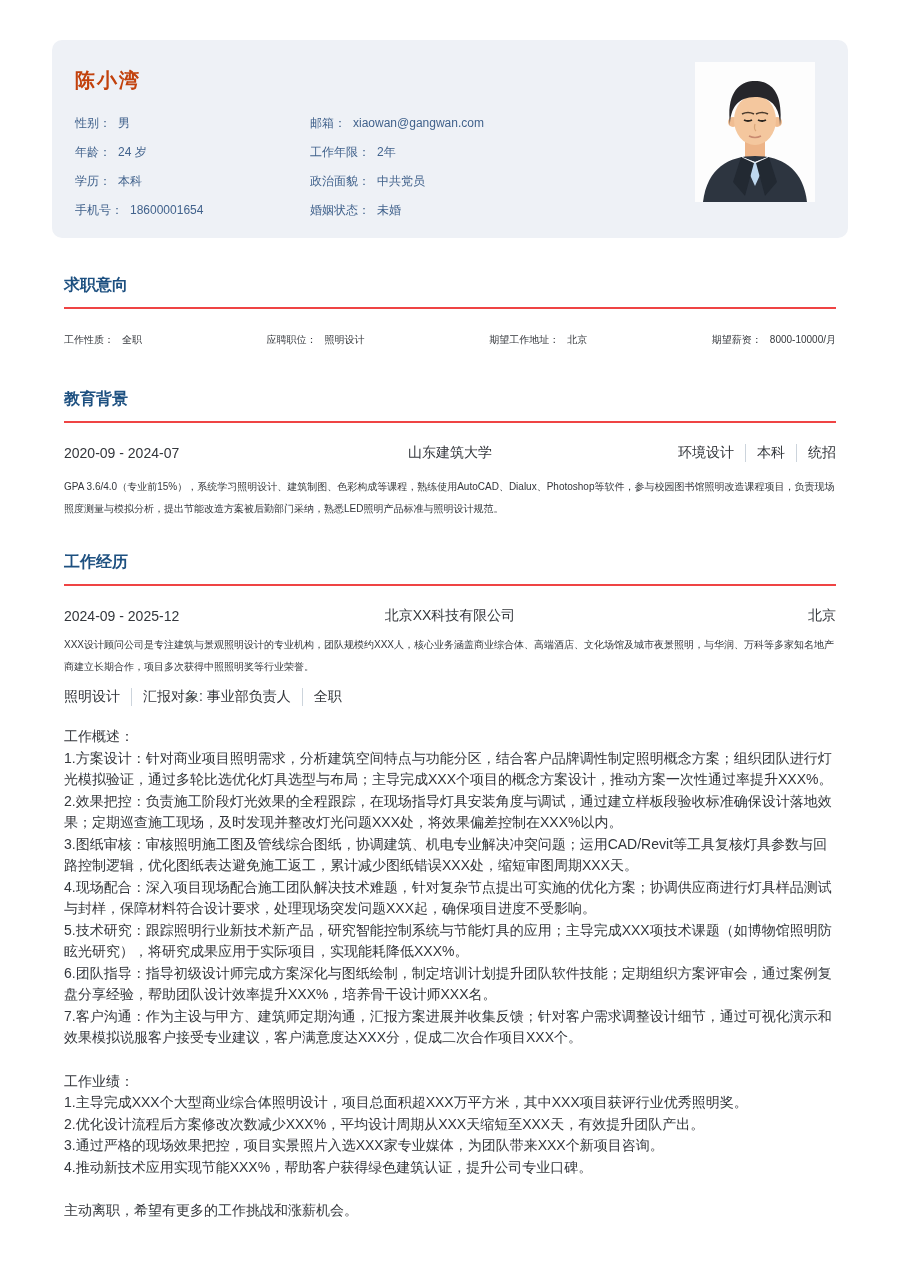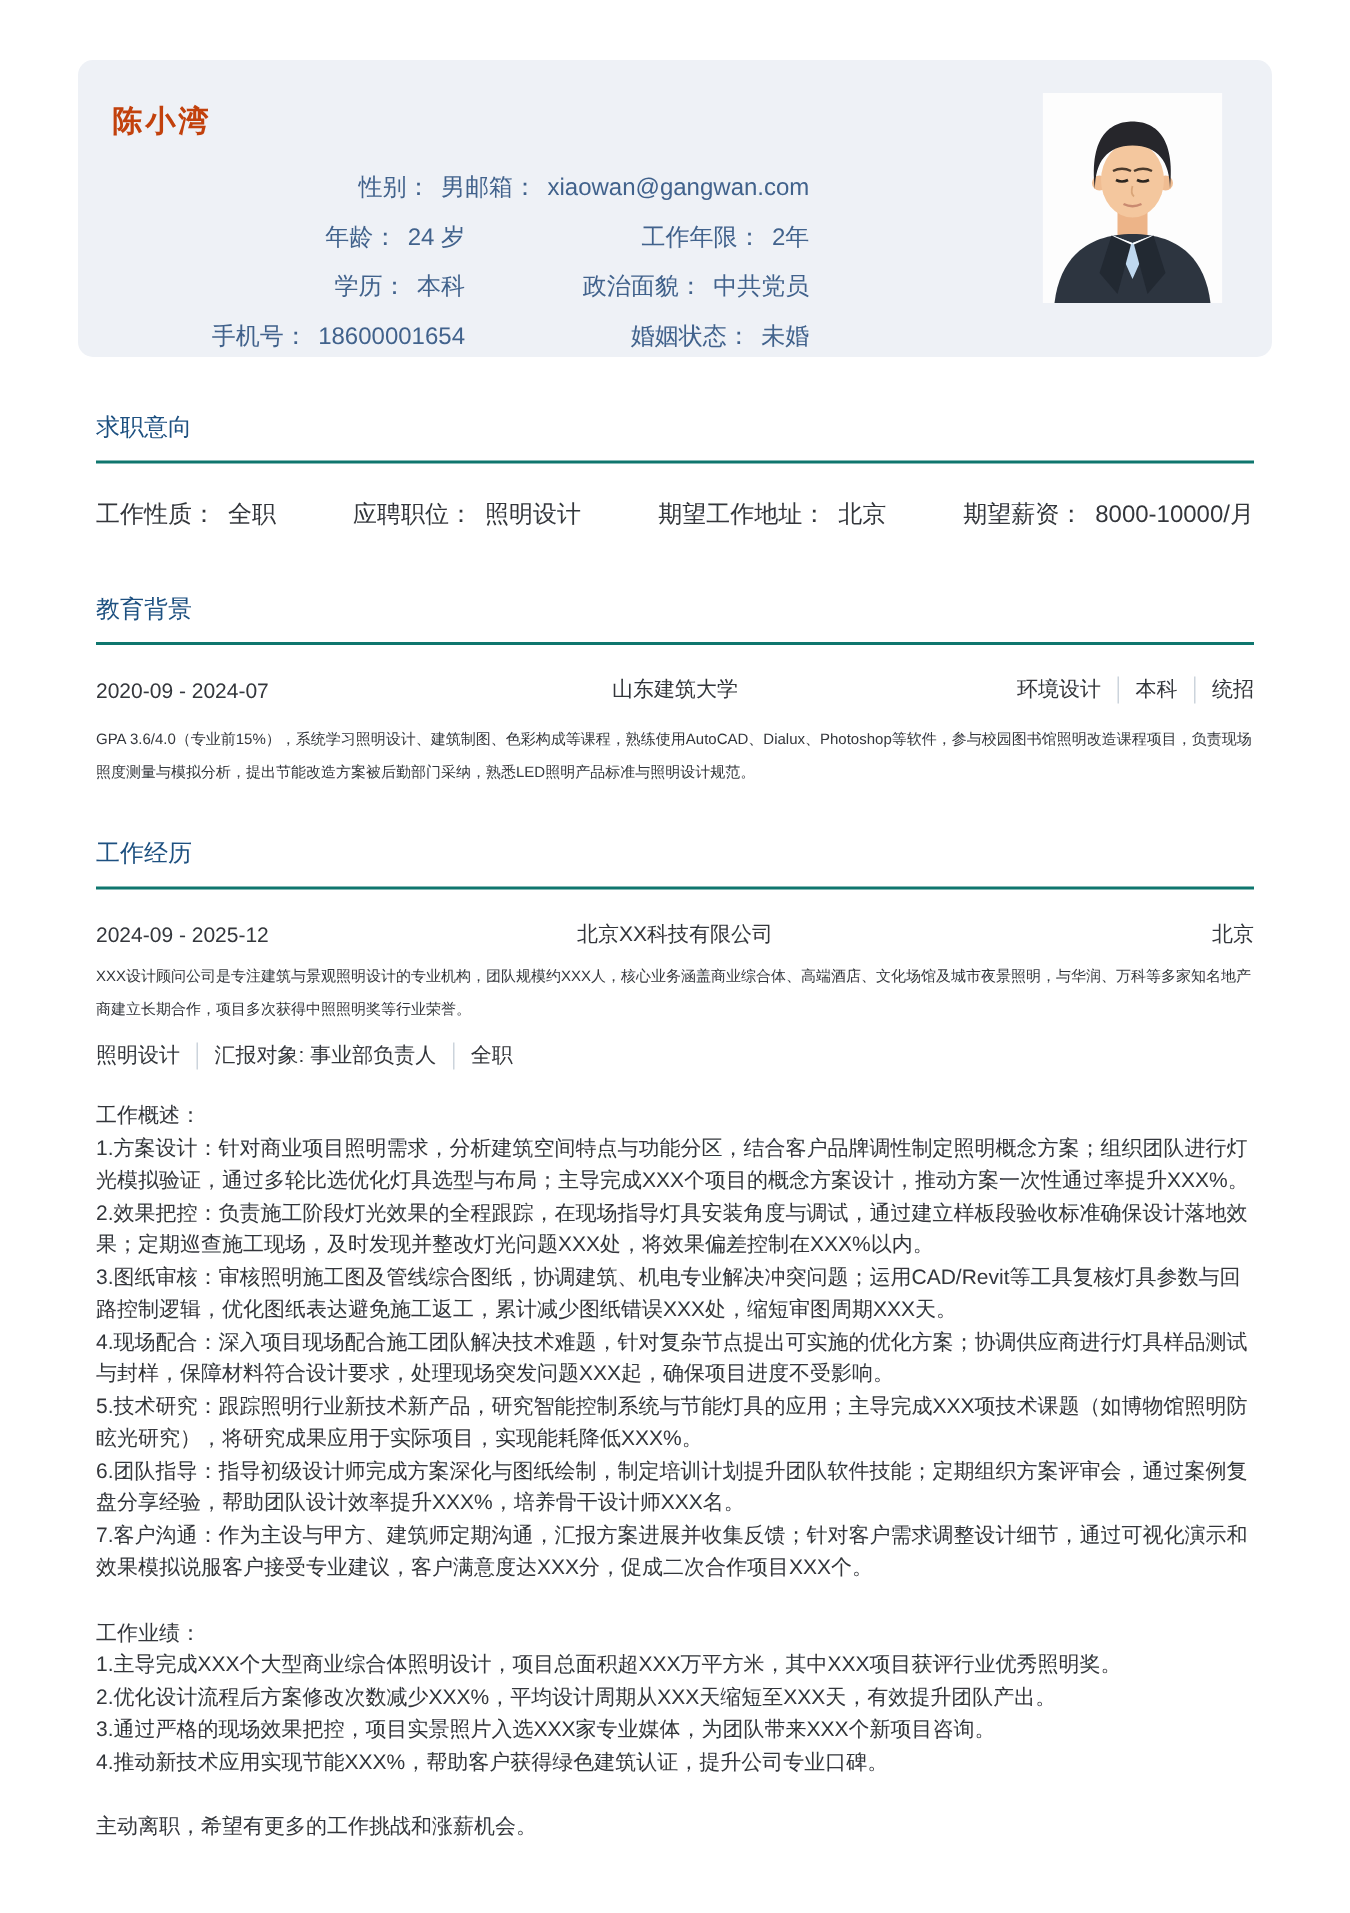--- a/index.html
+++ b/index.html
@@ -20,47 +20,47 @@
     position: relative;
     padding: 27px 32px 0 23px;
   }
   .name {
     margin: 0 0 21px 0;
     font-size: 20px;
     font-weight: bold;
     color: #c2410c;
     letter-spacing: 2px;
   }
-  .fields { display: flex; font-size: 16px; text-align: right; }
+  .fields { display: flex; font-size: 12px; }
   .fields .col { display: flex; flex-direction: column; gap: 12px; }
   .fields .col-left { width: 235px; }
   .field { color: #41628c; white-space: nowrap; }
   .f-label { margin-right: 7px; }
   .photo {
     position: absolute; top: 22px; right: 33px;
     width: 120px; height: 140px;
     overflow: hidden;
   }
   
   .content { margin: 0 52px; padding: 0 12px; }
   .sec-title {
     margin: 0;
     font-size: 16px;
-    font-weight: normal;
+    font-weight: bold;
     color: #1d5080;
     padding-bottom: 11px;
-    border-bottom: 2px solid #0f766e;
+    border-bottom: 2px solid #ef4444;
   }
   .sec-intention { margin-top: 37px; }
   .sec-education { margin-top: 42px; }
   .sec-work      { margin-top: 33px; }
 
   .intent-row {
     display: flex; justify-content: space-between;
-    margin-top: 24px; font-size: 16px;
+    margin-top: 24px; font-size: 10px;
   }
   .intent-row.second { margin-top: 20px; justify-content: flex-start; }
   .intent-cell .lbl { margin-right: 8px; }
 
   .exp-row {
     display: flex; align-items: center;
     margin-top: 21px; font-size: 14px;
   }
   .exp-period { width: 240px; }
   .exp-center { flex: 1; text-align: center; }

